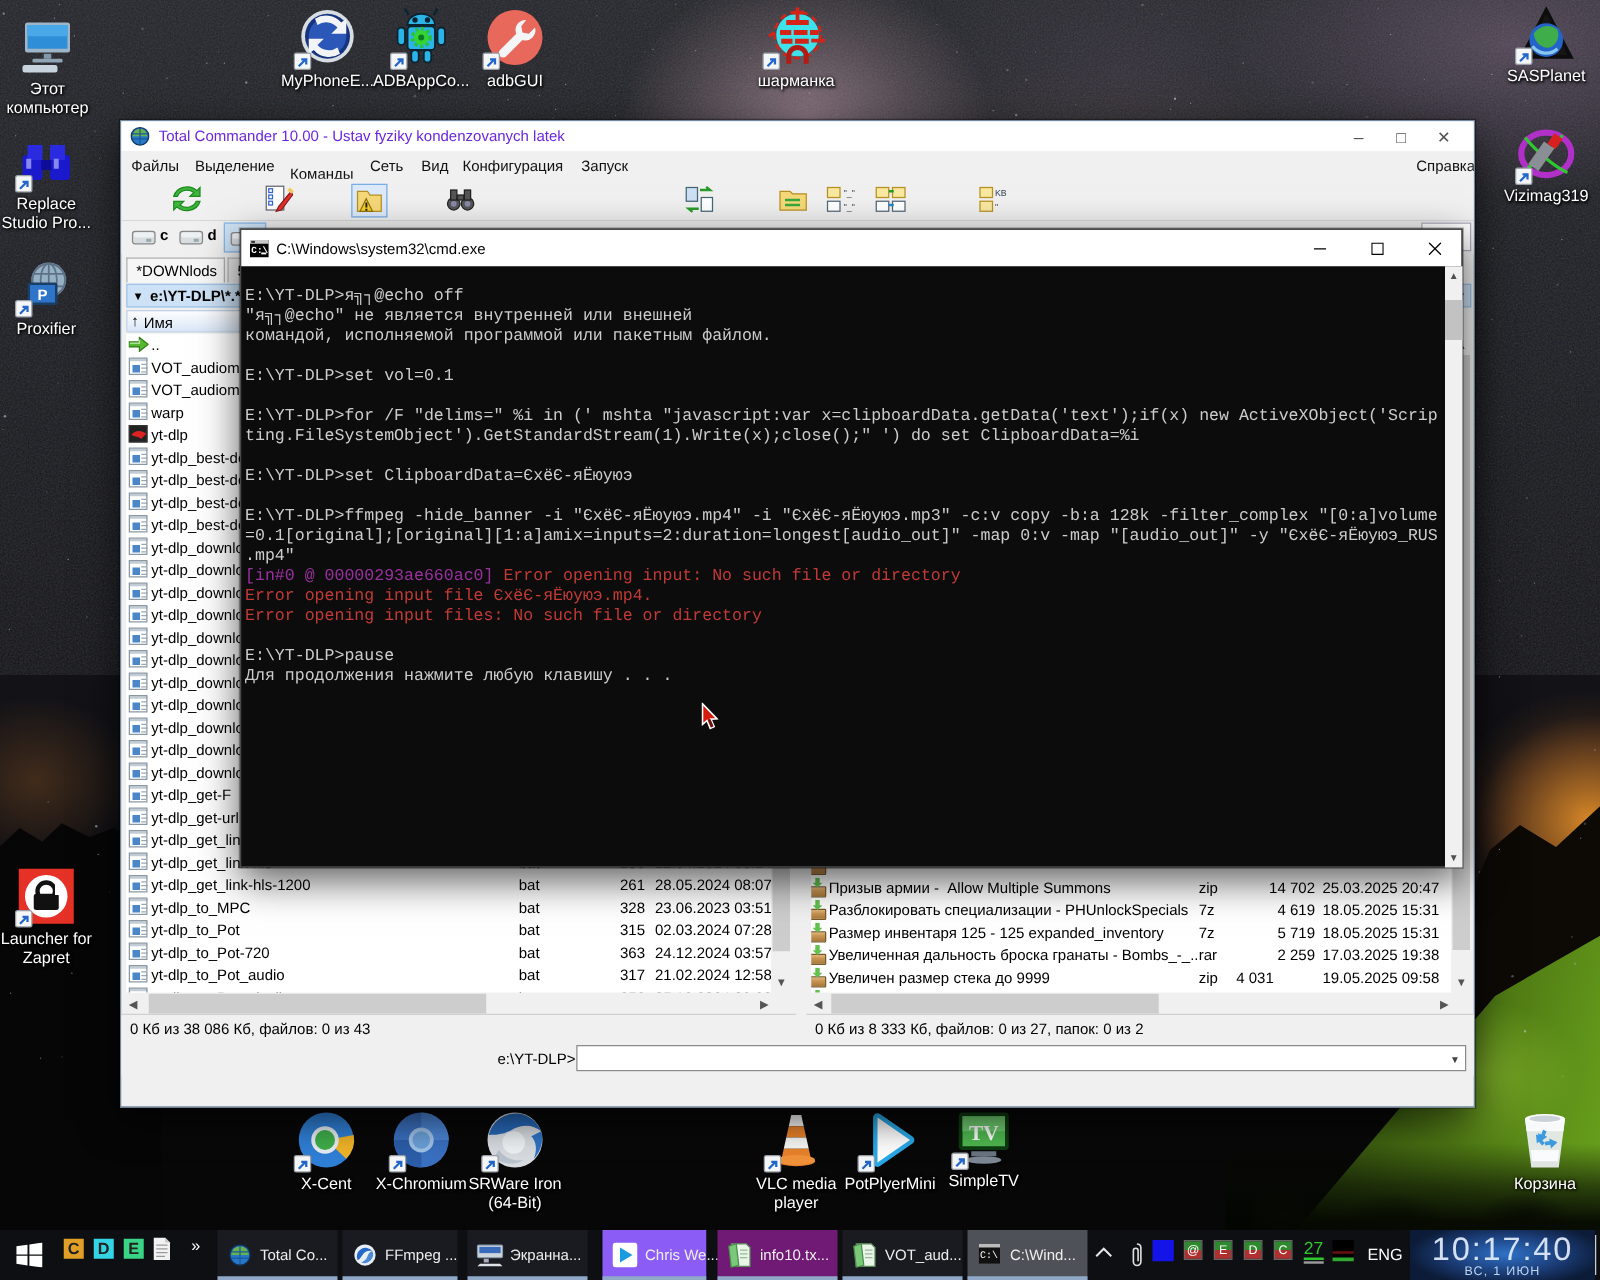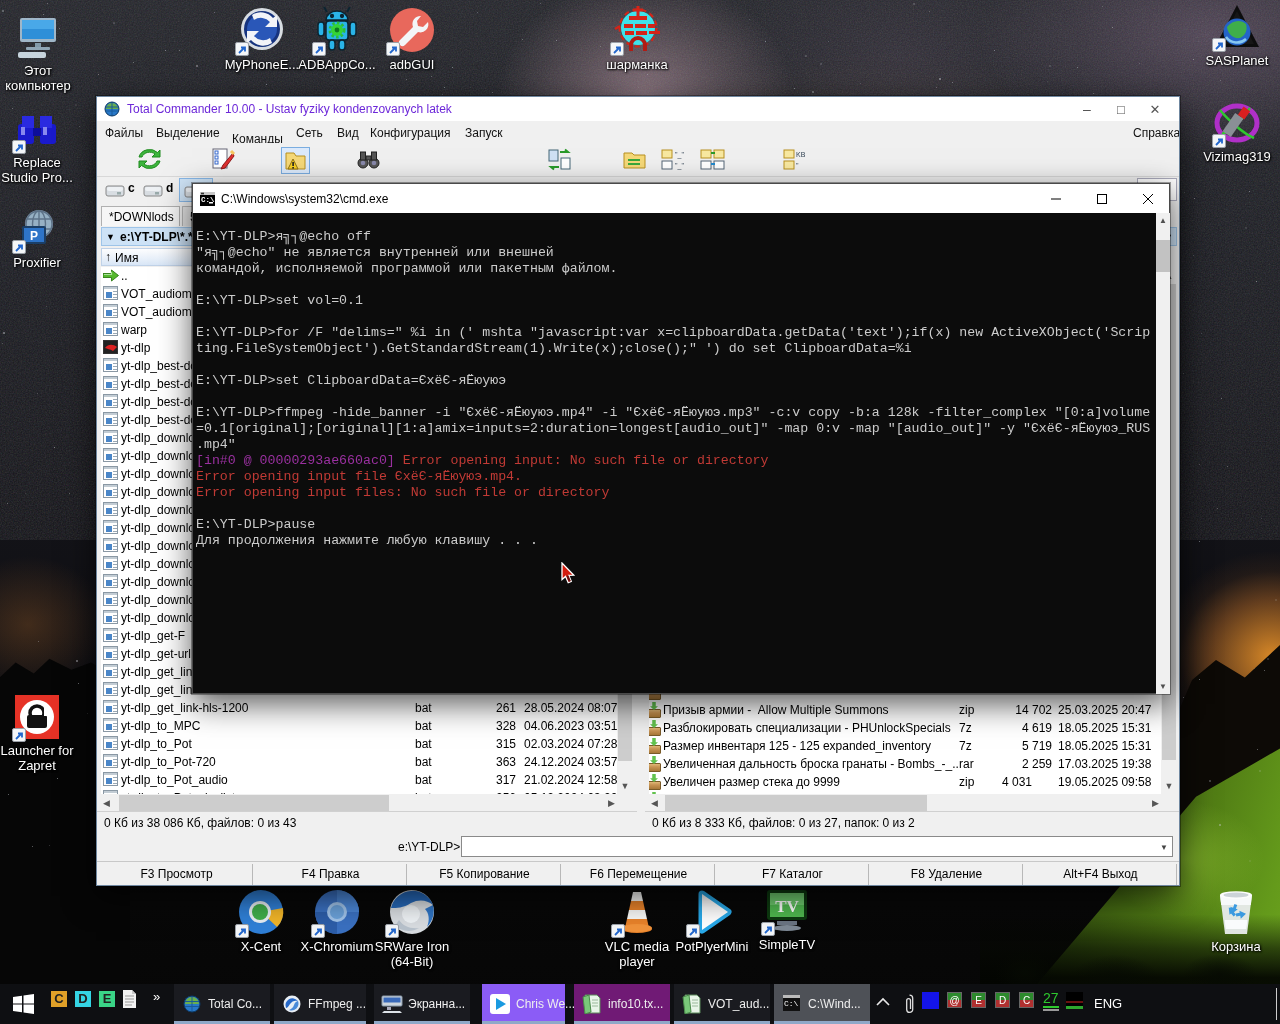--- a/index.html
+++ b/index.html
@@ -805,21 +805,21 @@
         <span class="nm">yt-dlp_get_link-hls-1200</span>
         <span class="abs" style="left:314px;top:2px">bat</span>
         <span class="abs" style="left:355px;top:2px;width:60px;text-align:right">261</span>
         <span class="abs" style="left:423px;top:2px">28.05.2024 08:07</span>
       </div>
       <div class="fitem" style="left:0;top:450px;width:516px">
         <i class="fico"></i>
         <span class="nm">yt-dlp_to_MPC</span>
         <span class="abs" style="left:314px;top:2px">bat</span>
         <span class="abs" style="left:355px;top:2px;width:60px;text-align:right">328</span>
-        <span class="abs" style="left:423px;top:2px">04.06.2023 03:51</span>
+        <span class="abs" style="left:423px;top:2px">23.06.2023 03:51</span>
       </div>
       <div class="fitem" style="left:0;top:468px;width:516px">
         <i class="fico"></i>
         <span class="nm">yt-dlp_to_Pot</span>
         <span class="abs" style="left:314px;top:2px">bat</span>
         <span class="abs" style="left:355px;top:2px;width:60px;text-align:right">315</span>
         <span class="abs" style="left:423px;top:2px">02.03.2024 07:28</span>
       </div>
       <div class="fitem" style="left:0;top:486px;width:516px">
         <i class="fico"></i>
@@ -890,21 +890,21 @@
         <i class="aico"></i>
         <span class="nm" style="left:14px">Увеличенная дальность броска гранаты - Bombs_-_..</span>
         <span class="abs" style="left:310px;top:2px">rar</span>
         <span class="abs" style="left:340px;top:2px;width:63px;text-align:right">2 259</span>
         <span class="abs" style="left:409px;top:2px">17.03.2025 19:38</span>
       </div>
       <div class="fitem" style="left:0;top:506px;width:512px">
         <i class="aico"></i>
         <span class="nm" style="left:14px">Увеличен размер стека до 9999</span>
         <span class="abs" style="left:310px;top:2px">zip</span>
-        <span class="abs" style="left:320px;top:2px;width:63px;text-align:right">4 031</span>
+        <span class="abs" style="left:340px;top:2px;width:63px;">4 031</span>
         <span class="abs" style="left:409px;top:2px">19.05.2025 09:58</span>
       </div>
       <div class="fitem" style="left:0;top:524px;width:512px">
         <i class="aico"></i>
         <span class="nm" style="left:14px">Фото высокого разрешения - Снаряжение - d.i.i..b.i</span>
         <span class="abs" style="left:310px;top:2px">zip</span>
         <span class="abs" style="left:340px;top:2px;width:63px;text-align:right">221 254</span>
         <span class="abs" style="left:409px;top:2px">13.05.2025 15:45</span>
       </div>
     </div>
@@ -927,29 +927,20 @@
       <span class="abs" style="left:7px;top:4px">0 Кб из 8 333 Кб, файлов: 0 из 27, папок: 0 из 2</span>
     </div>
 
  <div class="abs" style="left:0;top:736px;width:1084px;height:28px;background:#f0f0f0;font-size:12px">
    <span class="abs" style="left:301px;top:7px">e:\YT-DLP&gt;</span>
    <div class="abs" style="left:364px;top:3px;width:712px;height:21px;background:#fff;border:1px solid #8a8a8a">
      <span class="abs" style="right:4px;top:6px;font-size:8px;color:#444">▼</span>
    </div>
  </div>
 
- <div class="abs" style="left:0;top:764px;width:1084px;height:25px;background:#f0f0f0;border-top:1px solid #c8c8c8;font-size:12px">
-<div class="abs" style="left:4px;top:2px;width:152px;height:21px;text-align:center;line-height:21px;border-right:1px solid #b8b8b8">F3 Просмотр</div>
-      <div class="abs" style="left:158px;top:2px;width:152px;height:21px;text-align:center;line-height:21px;border-right:1px solid #b8b8b8">F4 Правка</div>
-      <div class="abs" style="left:312px;top:2px;width:152px;height:21px;text-align:center;line-height:21px;border-right:1px solid #b8b8b8">F5 Копирование</div>
-      <div class="abs" style="left:466px;top:2px;width:152px;height:21px;text-align:center;line-height:21px;border-right:1px solid #b8b8b8">F6 Перемещение</div>
-      <div class="abs" style="left:620px;top:2px;width:152px;height:21px;text-align:center;line-height:21px;border-right:1px solid #b8b8b8">F7 Каталог</div>
-      <div class="abs" style="left:774px;top:2px;width:152px;height:21px;text-align:center;line-height:21px;border-right:1px solid #b8b8b8">F8 Удаление</div>
-      <div class="abs" style="left:928px;top:2px;width:152px;height:21px;text-align:center;line-height:21px;border-right:1px solid #b8b8b8">Alt+F4 Выход</div>
-    </div>
 </div>
 
 <div id="cmd" class="win">
  <div class="cap" style="height:29px;background:#fff">
    <svg class="abs" style="left:7px;top:8px" width="15" height="14" viewBox="0 0 15 14">
      <rect x="0" y="0" width="15" height="14" fill="#000"></rect>
      <rect x="0" y="0" width="15" height="3" fill="#c8c8c8"></rect>
      <rect x="1" y="0.7" width="3" height="1.6" fill="#333"></rect>
      <text x="1" y="10" font-size="7.5" font-weight="bold" fill="#fff" font-family="Liberation Mono">C:\</text>
      <rect x="9" y="10" width="4" height="1.5" fill="#fff"></rect>
@@ -1088,19 +1079,23 @@
  <div class="abs" style="left:922px;top:8px;width:17px;height:17px;background:#1414e8"></div>
  <div class="abs" style="left:947px;top:8px;width:15px;height:16px;background:linear-gradient(#2d8a2d 50%,#b03030 50%);color:#fff;font-size:10px;text-align:center;line-height:16px;border:1px solid #666">@</div>
  <div class="abs" style="left:971px;top:8px;width:15px;height:16px;background:linear-gradient(#2d8a2d 50%,#b03030 50%);color:#fff;font-size:10px;text-align:center;line-height:16px;border:1px solid #666">E</div>
  <div class="abs" style="left:995px;top:8px;width:15px;height:16px;background:linear-gradient(#2d8a2d 50%,#b03030 50%);color:#fff;font-size:10px;text-align:center;line-height:16px;border:1px solid #666">D</div>
  <div class="abs" style="left:1019px;top:8px;width:15px;height:16px;background:linear-gradient(#2d8a2d 50%,#b03030 50%);color:#fff;font-size:10px;text-align:center;line-height:16px;border:1px solid #666">C</div>
  <div class="abs" style="left:1043px;top:6px;color:#2ec82e;font-size:14px">27<div style="height:2px;background:#2ec82e;margin-top:0px"></div><div style="height:2px;background:#999;margin-top:1px"></div></div>
  <div class="abs" style="left:1066px;top:8px;width:17px;height:17px;background:#000;border-bottom:3px solid #2ea82e">
       <div style="height:2px;background:#6a1010;margin-top:9px"></div>
     </div>
  <span class="abs" style="left:1094px;top:12px;color:#fff;font-size:13px">ENG</span>
+ <div class="abs" style="left:1128px;top:0;width:148px;height:40px;background:radial-gradient(ellipse 78px 26px at 52% 48%,#2f72c8,#1a3a72 62%,#0c1c38 100%)">
+   <div style="position:absolute;left:0;top:0px;width:100%;text-align:center;color:#e2ecfb;font-size:26px;letter-spacing:1.5px;opacity:.93">10:17:40</div>
+   <div style="position:absolute;left:0;top:28px;width:100%;text-align:center;color:#bdd5f2;font-size:10px;letter-spacing:1px">ВС, 1 ИЮН</div>
+ </div>
  <div class="abs" style="left:1276px;top:4px;width:1px;height:32px;background:#ccc"></div>
 </div>
 
 <svg class="abs" style="left:561px;top:562px" width="14" height="23" viewBox="0 0 14 23">
  <path d="M1 1l0 16.6 3.6-3.2 2.6 6.3 3.1-1.4-2.6-6 4.9-0.2z" fill="#d41c0e" stroke="#fff" stroke-width="1.3"></path>
  <path d="M5.4 14l2.4 5.9 2-0.9-2.4-5.7z" fill="#6d1010"></path>
 </svg>
 
 </body></html>

